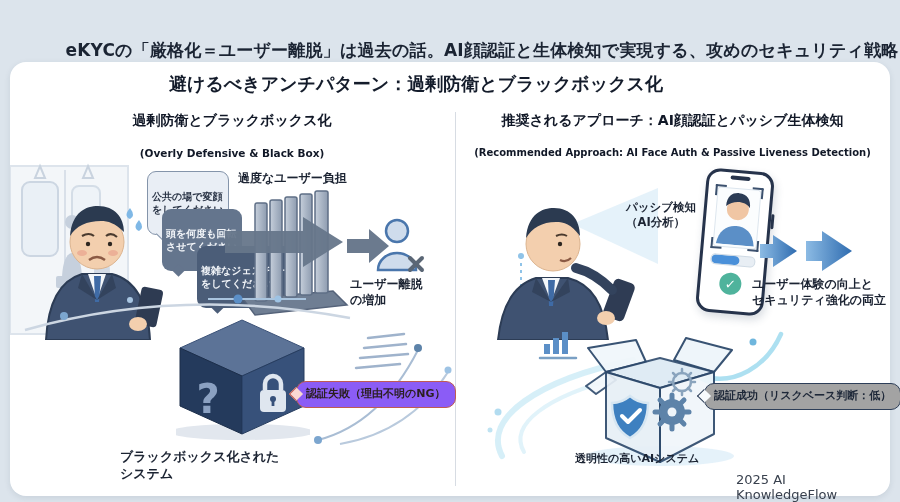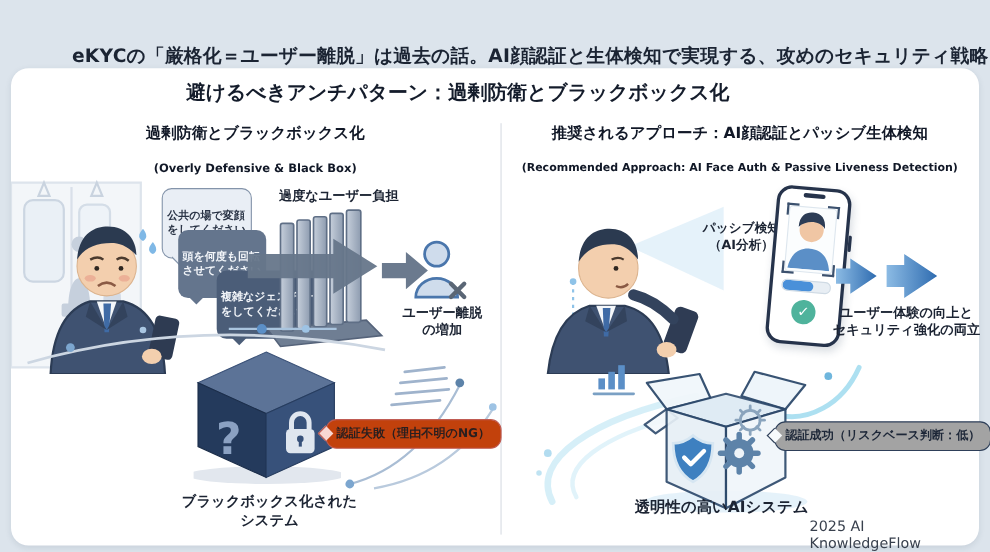--- a/index.html
+++ b/index.html
@@ -11,28 +11,28 @@
   .banner h1{margin:0;font-size:17px;font-weight:bold;color:#1b2433;letter-spacing:0.2px;}
   
   .card{left:10px;top:62px;width:880px;height:434px;background:#ffffff;border-radius:16px;
         box-shadow:0 2px 6px rgba(30,45,70,.10);}
   .card-title{left:0;top:72px;width:832px;text-align:center;font-size:18px;font-weight:bold;color:#141c2b;}
   .divider{left:455px;top:112px;width:1px;height:374px;background:#d7dce3;}
   .panel-head{text-align:center;font-weight:bold;color:#111827;}
   .panel-head .jp{font-size:14px;}
   .panel-head .en{font-size:10.5px;margin-top:17px;}
   
-  .lbl{font-weight:bold;color:#1c2433;text-align:center;white-space:pre-line;line-height:1.32;}
+  .lbl{font-weight:bold;color:#1c2433;text-align:left;white-space:pre-line;line-height:1.32;}
   
   .bubble{position:absolute;border-radius:9px;font-weight:bold;white-space:pre-line;line-height:1.35;
           padding:4px 4px;font-size:10px;}
   .bubble-light{background:#e9eef5;border:1.5px solid #8494aa;color:#2a3446;}
   .bubble-mid{background:#64758d;color:#f2f5f9;}
   .bubble-dark{background:#4b5d78;color:#f2f5f9;}
-  .bubble-fail{background:#c2410c;border:1.5px solid #c05b52;color:#2a1f1f;white-space:nowrap;
+  .bubble-fail{background:#8b5cf6;border:1.5px solid #c05b52;color:#2a1f1f;white-space:nowrap;
                font-size:11px;padding:5px 9px;border-radius:10px;}
   .bubble-success{background:#a3a3a3;border:1.5px solid #2e3f59;color:#1d2738;white-space:nowrap;
                font-size:11px;padding:5px 9px;border-radius:10px;}
   .tail{position:absolute;width:9px;height:9px;transform:rotate(45deg);}
   .tail-fail{left:-6px;top:calc(50% - 5px);background:#f9d8d3;border-left:1.5px solid #c05b52;border-bottom:1.5px solid #c05b52;}
   .tail-success{left:-6px;top:calc(50% - 5px);background:#f7fafc;border-left:1.5px solid #2e3f59;border-bottom:1.5px solid #2e3f59;}
   .tail-light{left:10px;bottom:-5px;background:#e9eef5;border-right:1.5px solid #8494aa;border-bottom:1.5px solid #8494aa;}
   .tail-mid{left:12px;bottom:-4px;background:#64758d;}
   .tail-dark{left:16px;bottom:-4px;background:#4b5d78;}
   
@@ -336,17 +336,17 @@
       </g>
       <circle cx="90" cy="92" r="4.5" fill="#eef4f9"></circle>
     </g>
   </svg>
 
   <div class="bubble bubble-success" style="left:704px;top:383px;">
     <span>認証成功（リスクベース判断：低）</span>
     <span class="tail tail-success"></span>
   </div>
 
-  <div class="abs lbl" style="left:575px;top:452px;width:162px;font-size:14px;">透明性の高いAIシステム</div>
+  <div class="abs lbl" style="left:575px;top:452px;width:162px;font-size:11px;">透明性の高いAIシステム</div>
 
   <div class="abs footer" style="left:736px;top:472px;width:150px;">2025 AI KnowledgeFlow</div>
 
 </div>
 
 </body></html>

